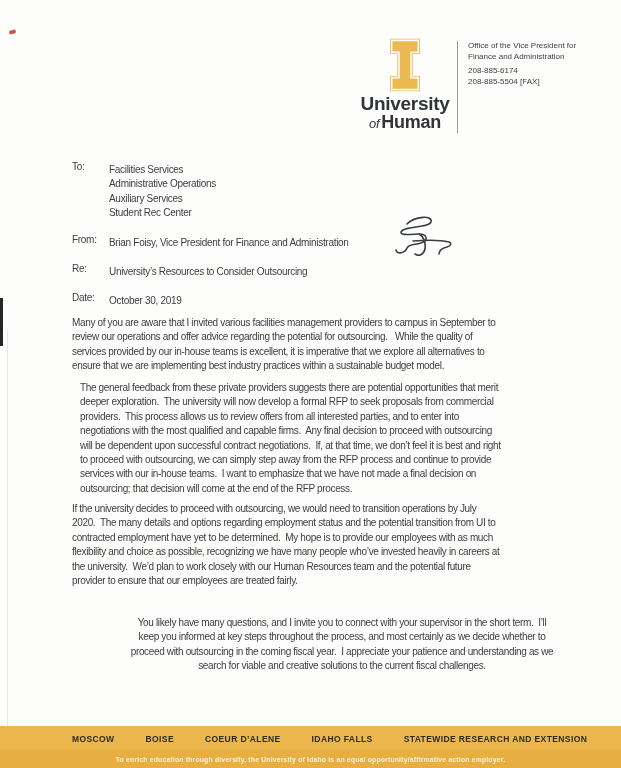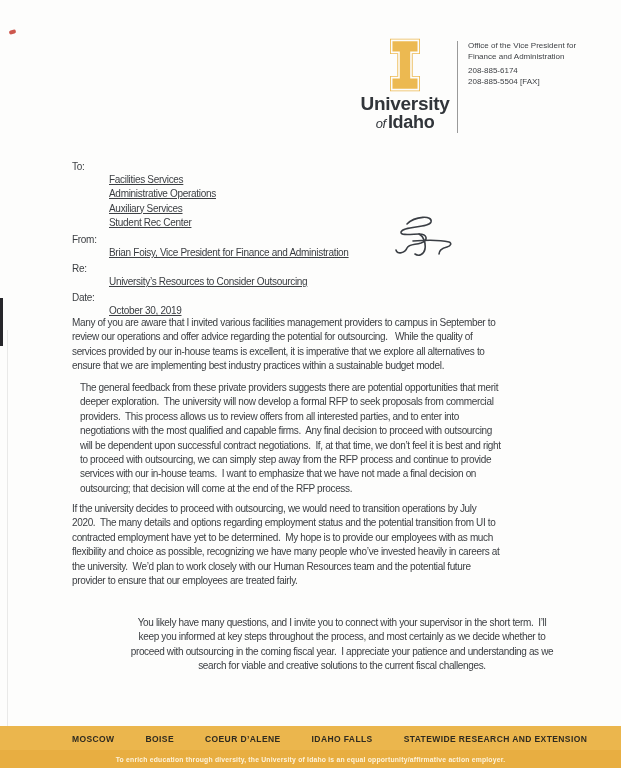--- a/index.html
+++ b/index.html
@@ -16,21 +16,21 @@
   .wordmark .line1{font-size:19px;font-weight:700;letter-spacing:-0.3px;}
   .wordmark .line2{font-size:18px;font-weight:700;letter-spacing:-0.3px;margin-top:-2px;}
   .wordmark .of{font-style:italic;font-weight:400;font-size:13px;margin-right:2px;}
   .header-divider{position:absolute;left:457px;top:41px;width:1px;height:92px;background:#9a9a9a;}
   .contact{position:absolute;left:468px;top:40px;width:145px;font-size:8px;line-height:11px;color:#3c3f43;}
   .contact .grp{margin-bottom:3px;white-space:pre-line;}
   .contact .bold{font-weight:700;color:#222428;font-size:8.2px;letter-spacing:0.2px;}
   
   .memo-row{position:absolute;left:72px;font-size:10px;line-height:14.3px;letter-spacing:-0.3px;}
   .memo-label{position:absolute;left:0;top:0;}
-  .memo-value{position:absolute;left:37px;top:13px;white-space:pre-line;width:480px;text-decoration:underline;}
+  .memo-value{position:absolute;left:37px;top:3px;white-space:pre-line;width:480px;}
   
   .para{position:absolute;left:72px;width:540px;font-size:10px;line-height:14.4px;
         letter-spacing:-0.35px;white-space:pre;color:#3b3e42;}
   
   .signature{position:absolute;left:393px;top:214px;}
   
   .footer-band{position:absolute;left:0;top:726px;width:621px;height:42px;background:#ebb64d;}
   .footer-cities{position:absolute;left:72px;top:8px;display:flex;gap:31px;
                  font-size:8.5px;font-weight:700;letter-spacing:0.4px;color:#2f2b20;}
   .footer-strip{position:absolute;left:0;top:24px;width:621px;height:18px;background:#e8ae41;}
@@ -51,21 +51,21 @@
   <div class="edge-strip"></div>
   <div class="edge-line"></div>
 
   <div class="logo-wrap">
     <svg class="logo-i" width="40" height="54" viewBox="0 0 60 80">
       <path d="M10 3 H50 V21 H39 V59 H50 V77 H10 V59 H21 V21 H10 Z" fill="#ecb951" stroke="#ecb951" stroke-width="5" stroke-linejoin="miter"></path>
       <path d="M10 3 H50 V21 H39 V59 H50 V77 H10 V59 H21 V21 H10 Z" fill="none" stroke="#fdfdfc" stroke-width="2.4" stroke-linejoin="miter"></path>
     </svg>
     <div class="wordmark">
       <div class="line1">University</div>
-      <div class="line2"><span class="of">of</span><span>Idaho</span></div>
+      <div class="line2"><span class="of">of</span><span>Human</span></div>
     </div>
   </div>
 
   <div class="header-divider"></div>
 
   <div class="contact">
     <div class="grp">Office of the Vice President for
 Finance and Administration</div>
     <div class="grp"><span>208-885-6174</span><br><span>208-885-5504 [FAX]</span></div>
   </div>

